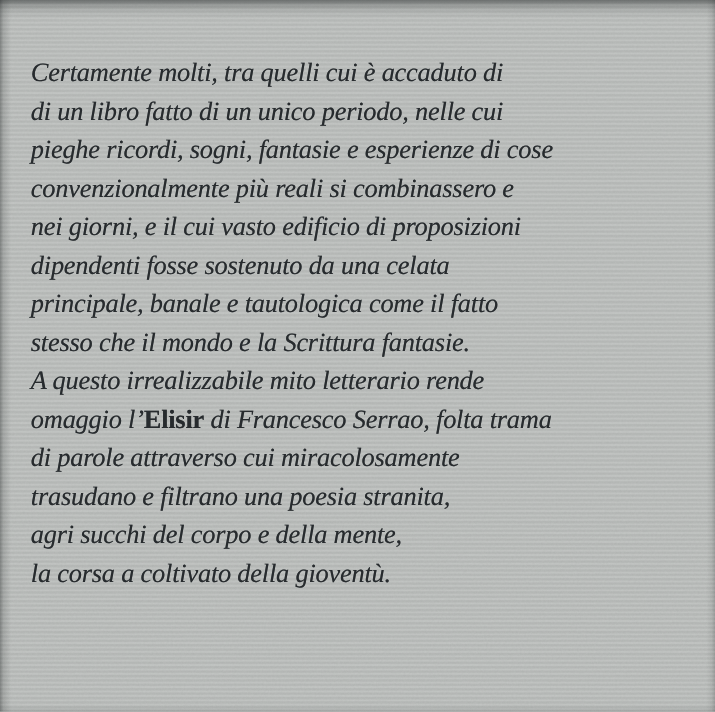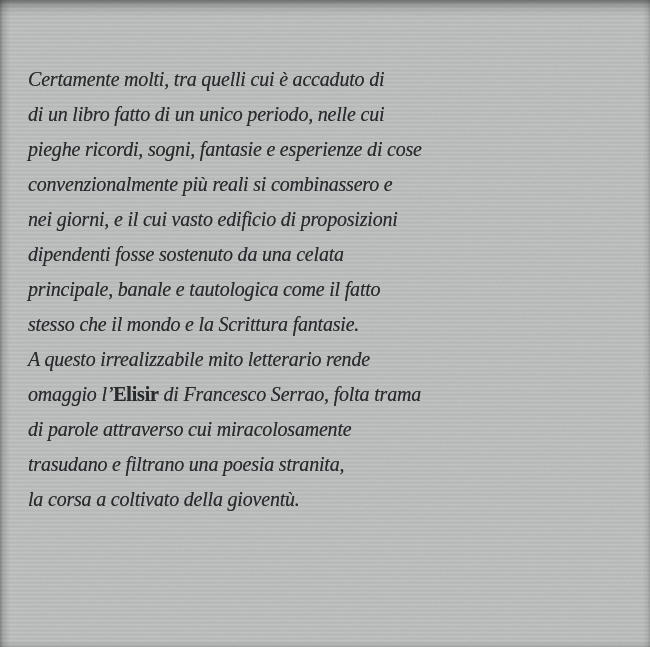--- a/index.html
+++ b/index.html
@@ -82,24 +82,24 @@
       to top,
       rgba(38,42,42,0.14) 0px,
       rgba(38,42,42,0) 6px
     );
     pointer-events: none;
   }
   
   .text-block {
     position: absolute;
     left: 28px;
-    top: 62px;
+    top: 50px;
     width: 615px;
     font-style: italic;
-    font-size: 20px;
+    font-size: 24px;
     line-height: 35px;
     letter-spacing: -0.2px;
     color: #272b2e;
     text-shadow: 0 0 0.6px rgba(39,43,46,0.6);
   }
   .line {
     white-space: nowrap;
   }
   .roman {
     font-style: normal;
@@ -126,19 +126,20 @@
   <div class="line">nei giorni, e il cui vasto edificio di proposizioni</div>
   <div class="line">dipendenti fosse sostenuto da una celata</div>
   <div class="line">principale, banale e tautologica come il fatto</div>
   <div class="line">stesso che il mondo e la Scrittura fantasie.</div>
   <div class="line">A questo irrealizzabile mito letterario rende</div>
   <div class="line">
     <span>omaggio l’</span><span class="roman">Elisir</span><span> di Francesco Serrao, folta trama</span>
   </div>
   <div class="line">di parole attraverso cui miracolosamente</div>
   <div class="line">trasudano e filtrano una poesia stranita,</div>
+  <div class="line">agri succhi del corpo e della mente,</div>
   <div class="line">la corsa a coltivato della gioventù.</div>
 </div>
 
 <div class="edge-top"></div>
 <div class="edge-left"></div>
 <div class="edge-right"></div>
 <div class="edge-bottom"></div>
 
 </body></html>

